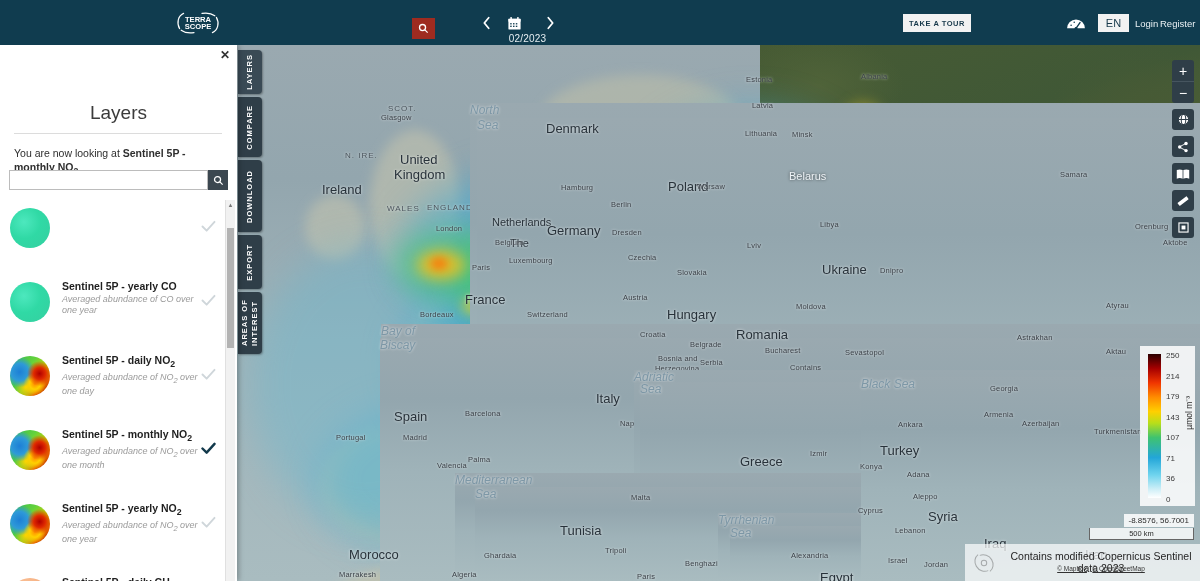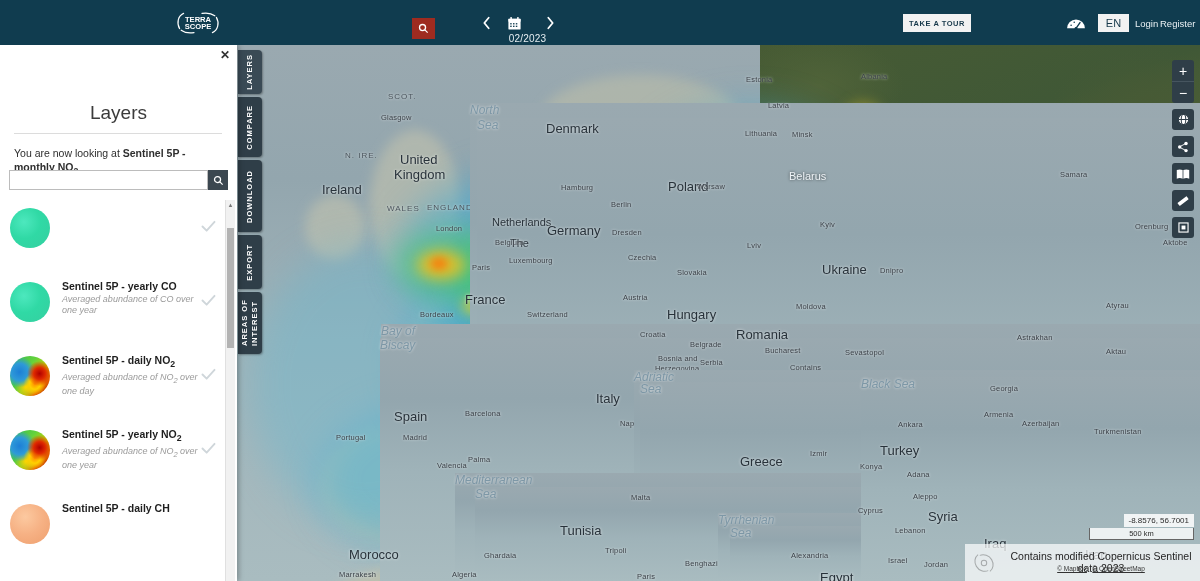--- a/index.html
+++ b/index.html
@@ -309,41 +309,41 @@
       <div class="haze" style="left:880px;top:487px;width:40px;height:22px;background:rgba(246,190,20,.7);filter:blur(6px);"></div>
       <div class="haze" style="left:455px;top:500px;width:28px;height:16px;background:rgba(243,200,25,.6);filter:blur(6px);"></div>
       <div class="haze" style="left:846px;top:58px;width:34px;height:22px;background:rgba(235,205,40,.45);filter:blur(7px);"></div>
     </div>
 
     <div id="map-labels">
         <div class="lbl big" style="left: 322px; top: 137px;">Ireland</div>
         <div class="lbl big" style="left: 400px; top: 107px;">United</div>
         <div class="lbl big" style="left: 394px; top: 122px;">Kingdom</div>
         <div class="lbl sm" style="left: 345px; top: 106px;">N. IRE.</div>
-        <div class="lbl sm" style="left: 388px; top: 47px;">SCOT.</div>
+        <div class="lbl sm" style="left: 388px; top: 59px;">SCOT.</div>
         <div class="lbl sm" style="left: 387px; top: 159px;">WALES</div>
         <div class="lbl sm" style="left: 427px; top: 158px;">ENGLAND</div>
         <div class="lbl city" style="left: 381px; top: 68px;">Glasgow</div>
         <div class="lbl city" style="left: 436px; top: 179px;">London</div>
         <div class="lbl sea" style="left: 470px; top: 58px;">North</div>
         <div class="lbl sea" style="left: 477px; top: 73px;">Sea</div>
         <div class="lbl big" style="left: 546px; top: 76px;">Denmark</div>
         <div class="lbl" style="left: 510px; top: 160px; margin-top: 32px;">The</div>
         <div class="lbl" style="left: 492px; top: 171px;">Netherlands</div>
         <div class="lbl city" style="left: 495px; top: 193px;">Belgium</div>
         <div class="lbl city" style="left: 509px; top: 211px;">Luxembourg</div>
         <div class="lbl big" style="left: 547px; top: 178px;">Germany</div>
         <div class="lbl city" style="left: 561px; top: 138px;">Hamburg</div>
         <div class="lbl city" style="left: 611px; top: 155px;">Berlin</div>
         <div class="lbl city" style="left: 612px; top: 183px;">Dresden</div>
         <div class="lbl big" style="left: 668px; top: 134px;">Poland</div>
         <div class="lbl city" style="left: 697px; top: 137px;">Warsaw</div>
         <div class="lbl white" style="left: 789px; top: 125px;">Belarus</div>
         <div class="lbl city" style="left: 745px; top: 84px;">Lithuania</div>
-        <div class="lbl city" style="left: 752px; top: 56px; margin-left: 16px;">Latvia</div>
+        <div class="lbl city" style="left: 752px; top: 56px;">Latvia</div>
         <div class="lbl city" style="left: 746px; top: 30px;">Estonia</div>
         <div class="lbl big" style="left: 822px; top: 217px;">Ukraine</div>
         <div class="lbl city" style="left: 880px; top: 221px;">Dnipro</div>
         <div class="lbl big" style="left: 465px; top: 247px;">France</div>
         <div class="lbl city" style="left: 472px; top: 218px;">Paris</div>
         <div class="lbl sea" style="left: 381px; top: 279px;">Bay of</div>
         <div class="lbl sea" style="left: 380px; top: 293px;">Biscay</div>
         <div class="lbl city" style="left: 420px; top: 265px;">Bordeaux</div>
         <div class="lbl city" style="left: 527px; top: 265px;">Switzerland</div>
         <div class="lbl city" style="left: 623px; top: 248px;">Austria</div>
@@ -409,26 +409,40 @@
         <div class="lbl city" style="left: 452px; top: 525px;">Algeria</div>
         <div class="lbl city" style="left: 484px; top: 506px;">Ghardaia</div>
         <div class="lbl big" style="left: 560px; top: 478px;">Tunisia</div>
         <div class="lbl city" style="left: 605px; top: 501px;">Tripoli</div>
         <div class="lbl city" style="left: 685px; top: 514px;">Benghazi</div>
         <div class="lbl city" style="left: 637px; top: 527px;">Paris</div>
         <div class="lbl big" style="left: 820px; top: 525px;">Egypt</div>
         <div class="lbl city" style="left: 791px; top: 506px;">Alexandria</div>
         <div class="lbl city" style="left: 861px; top: 27px;">Albania</div>
         <div class="lbl city" style="left: 792px; top: 85px;">Minsk</div>
-        <div class="lbl city" style="left: 820px; top: 175px;">Kyiv</div>
+        <div class="lbl city" style="left: 820px; top: 175px;">Libya</div>
         <div class="lbl city" style="left: 747px; top: 196px;">Lviv</div>
         <div class="lbl city" style="left: 1060px; top: 125px;">Samara</div>
         <div class="lbl city" style="left: 1135px; top: 177px;">Orenburg</div>
       </div>
 
+    <div class="legend">
+      <div class="legend-bar"></div>
+      <div class="legend-ticks" id="legend-ticks">
+          <div class="legend-tick" style="top: 5px;">250</div>
+          <div class="legend-tick" style="top: 25.5714px;">214</div>
+          <div class="legend-tick" style="top: 46.1429px;">179</div>
+          <div class="legend-tick" style="top: 66.7143px;">143</div>
+          <div class="legend-tick" style="top: 87.2857px;">107</div>
+          <div class="legend-tick" style="top: 107.857px;">71</div>
+          <div class="legend-tick" style="top: 128.429px;">36</div>
+          <div class="legend-tick" style="top: 149px;">0</div>
+        </div>
+      <div class="legend-unit">µmol m⁻³</div>
+    </div>
 
     <div class="mapctl">
       <div class="ctl-group">
         <div class="ctl">+</div>
         <div class="ctl">−</div>
       </div>
       <div class="ctl-group">
         <div class="ctl">
           <svg width="13" height="13" viewBox="0 0 16 16" fill="none" stroke="#fff" stroke-width="1.3">
             <circle cx="8" cy="8" r="6.4" fill="#fff" stroke="none"></circle>
@@ -550,20 +564,32 @@
             </div>
           </div>
           <div class="layer-row">
             <div class="layer-thumb th-no2"></div>
             <div class="layer-text">
               <div class="layer-name">Sentinel 5P - daily NO<sub>2</sub></div>
               <div class="layer-desc">Averaged abundance of NO<sub>2</sub> over one day</div>
             </div>
             <div class="layer-check">
               <svg width="15" height="13" viewBox="0 0 16 14" fill="none" stroke="#cfd6da" stroke-width="2" stroke-linecap="round" stroke-linejoin="round">
+                <polyline points="1.5,7 6,11.5 14.5,2"></polyline>
+              </svg>
+            </div>
+          </div>
+          <div class="layer-row">
+            <div class="layer-thumb th-no2"></div>
+            <div class="layer-text">
+              <div class="layer-name">Sentinel 5P - monthly NO<sub>2</sub></div>
+              <div class="layer-desc">Averaged abundance of NO<sub>2</sub> over one month</div>
+            </div>
+            <div class="layer-check">
+              <svg width="15" height="13" viewBox="0 0 16 14" fill="none" stroke="#12394b" stroke-width="2.6" stroke-linecap="round" stroke-linejoin="round">
                 <polyline points="1.5,7 6,11.5 14.5,2"></polyline>
               </svg>
             </div>
           </div>
           <div class="layer-row">
             <div class="layer-thumb th-no2"></div>
             <div class="layer-text">
               <div class="layer-name">Sentinel 5P - yearly NO<sub>2</sub></div>
               <div class="layer-desc">Averaged abundance of NO<sub>2</sub> over one year</div>
             </div>

